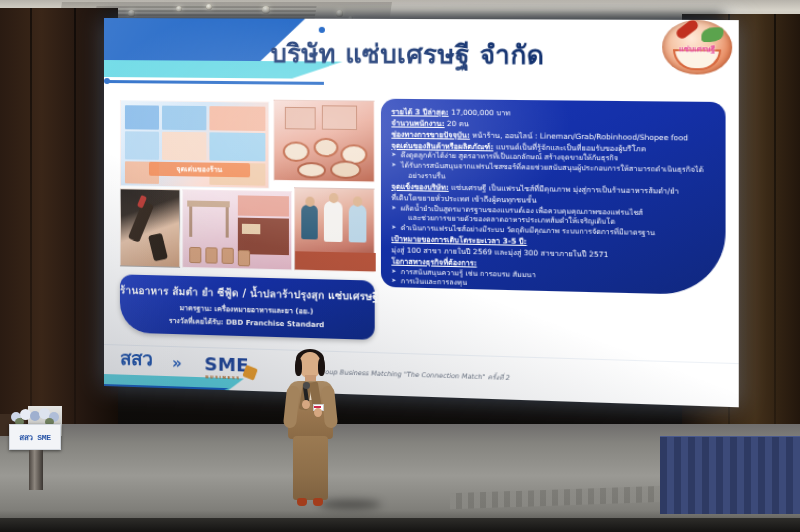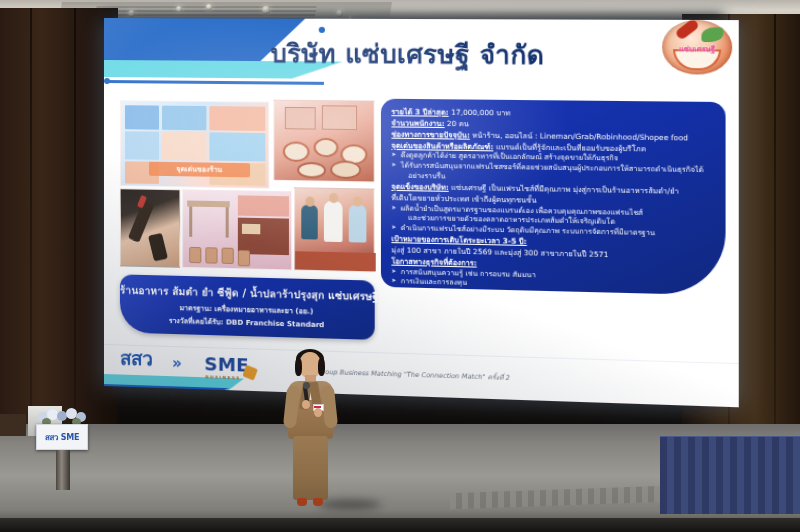--- a/index.html
+++ b/index.html
@@ -317,21 +317,21 @@
     background:#a33d1c; border-radius: 3px 3px 4px 4px;
   }
   .p-shoe.l { left:22px; }
   .p-shoe.r { left:38px; }
   .p-shadow {
     position:absolute; left:44px; top:148px; width:62px; height:9px;
     background: rgba(0,0,0,.42); filter: blur(4px); border-radius:50%;
   }
 
   
-  .podium { position:absolute; left:28px; top:400px; width:70px; height:90px; }
+  .podium { position:absolute; left:1px; top:400px; width:70px; height:90px;font-family:Liberation Mono, monospace; }
   .podium-sign {
     position:absolute; left:8px; top:24px; width:52px; height:26px;
     background:#f2f4f7; border:1px solid #d3d8df;
     box-shadow: 0 1px 3px rgba(0,0,0,.5);
   }
   .podium-sign-text {
     position:absolute; inset:0; text-align:center; line-height:26px;
     font-size:8px; font-weight:800; color:#2a56a8; letter-spacing:-.3px;
   }
   .podium-flowers {

